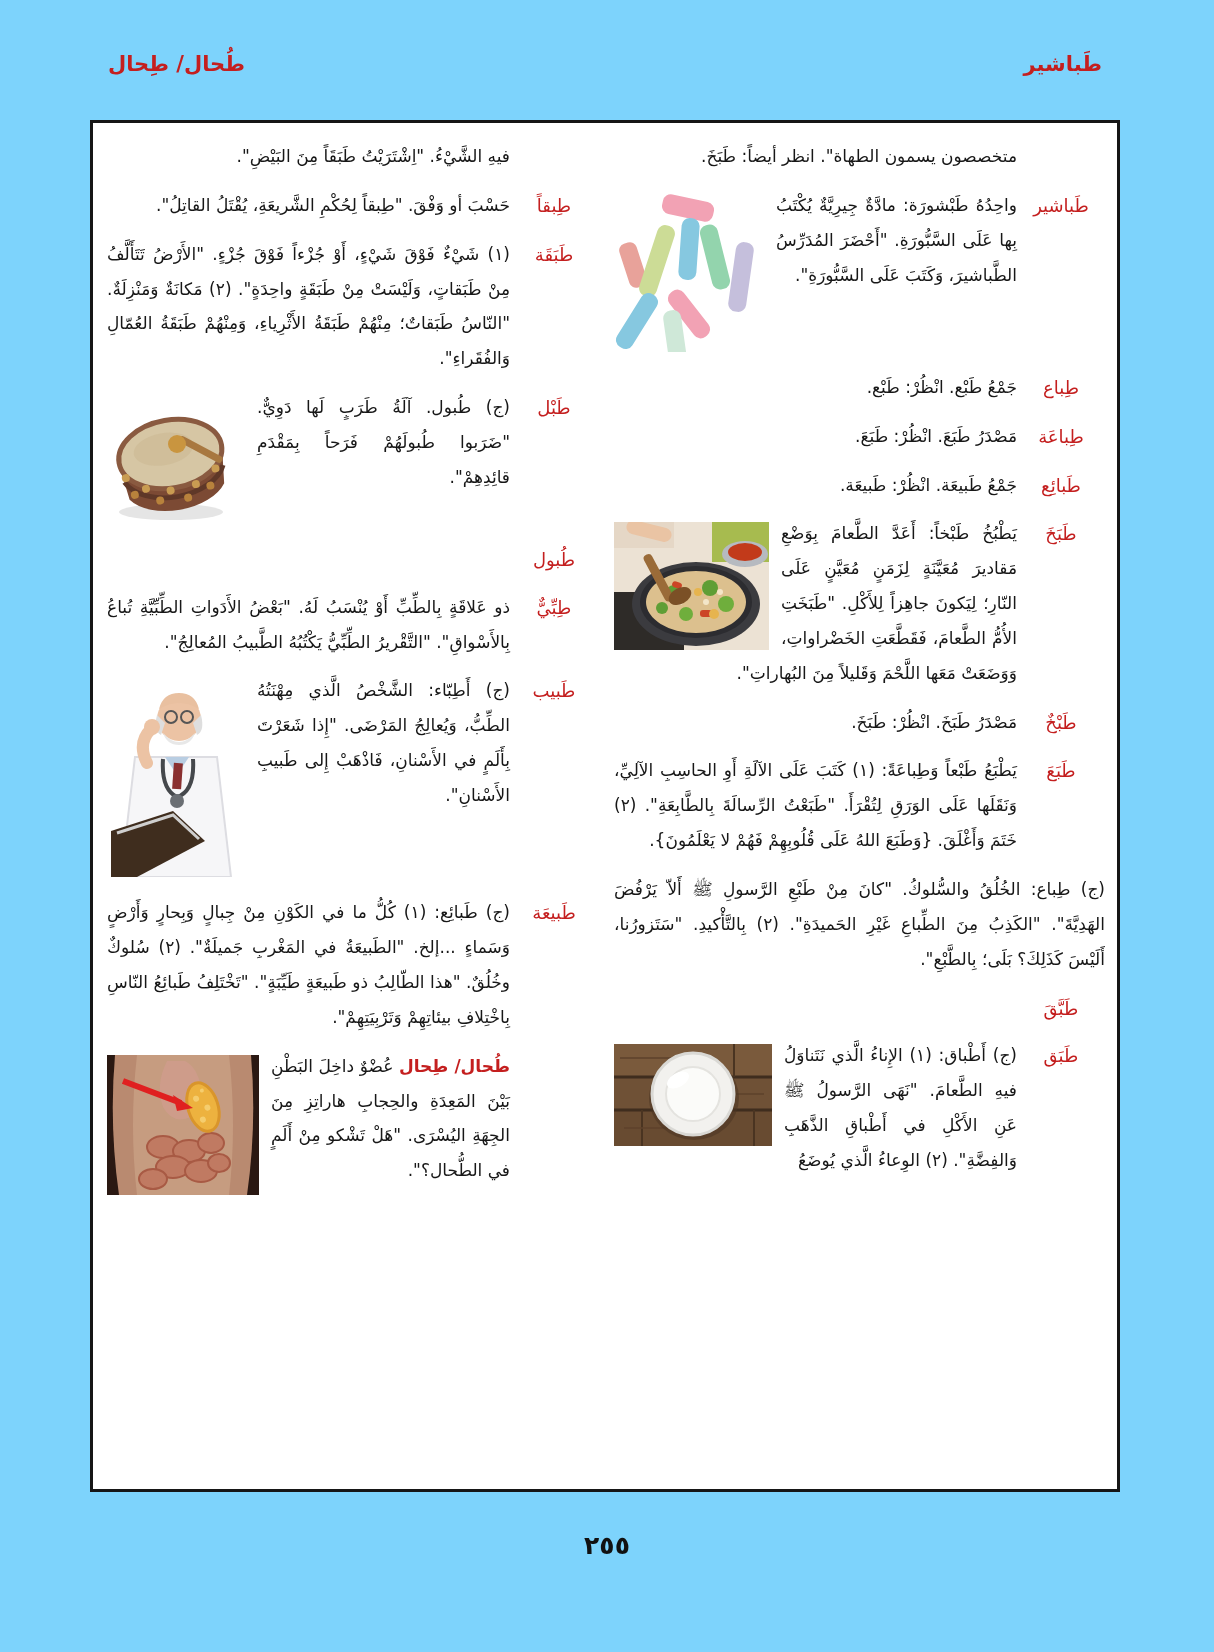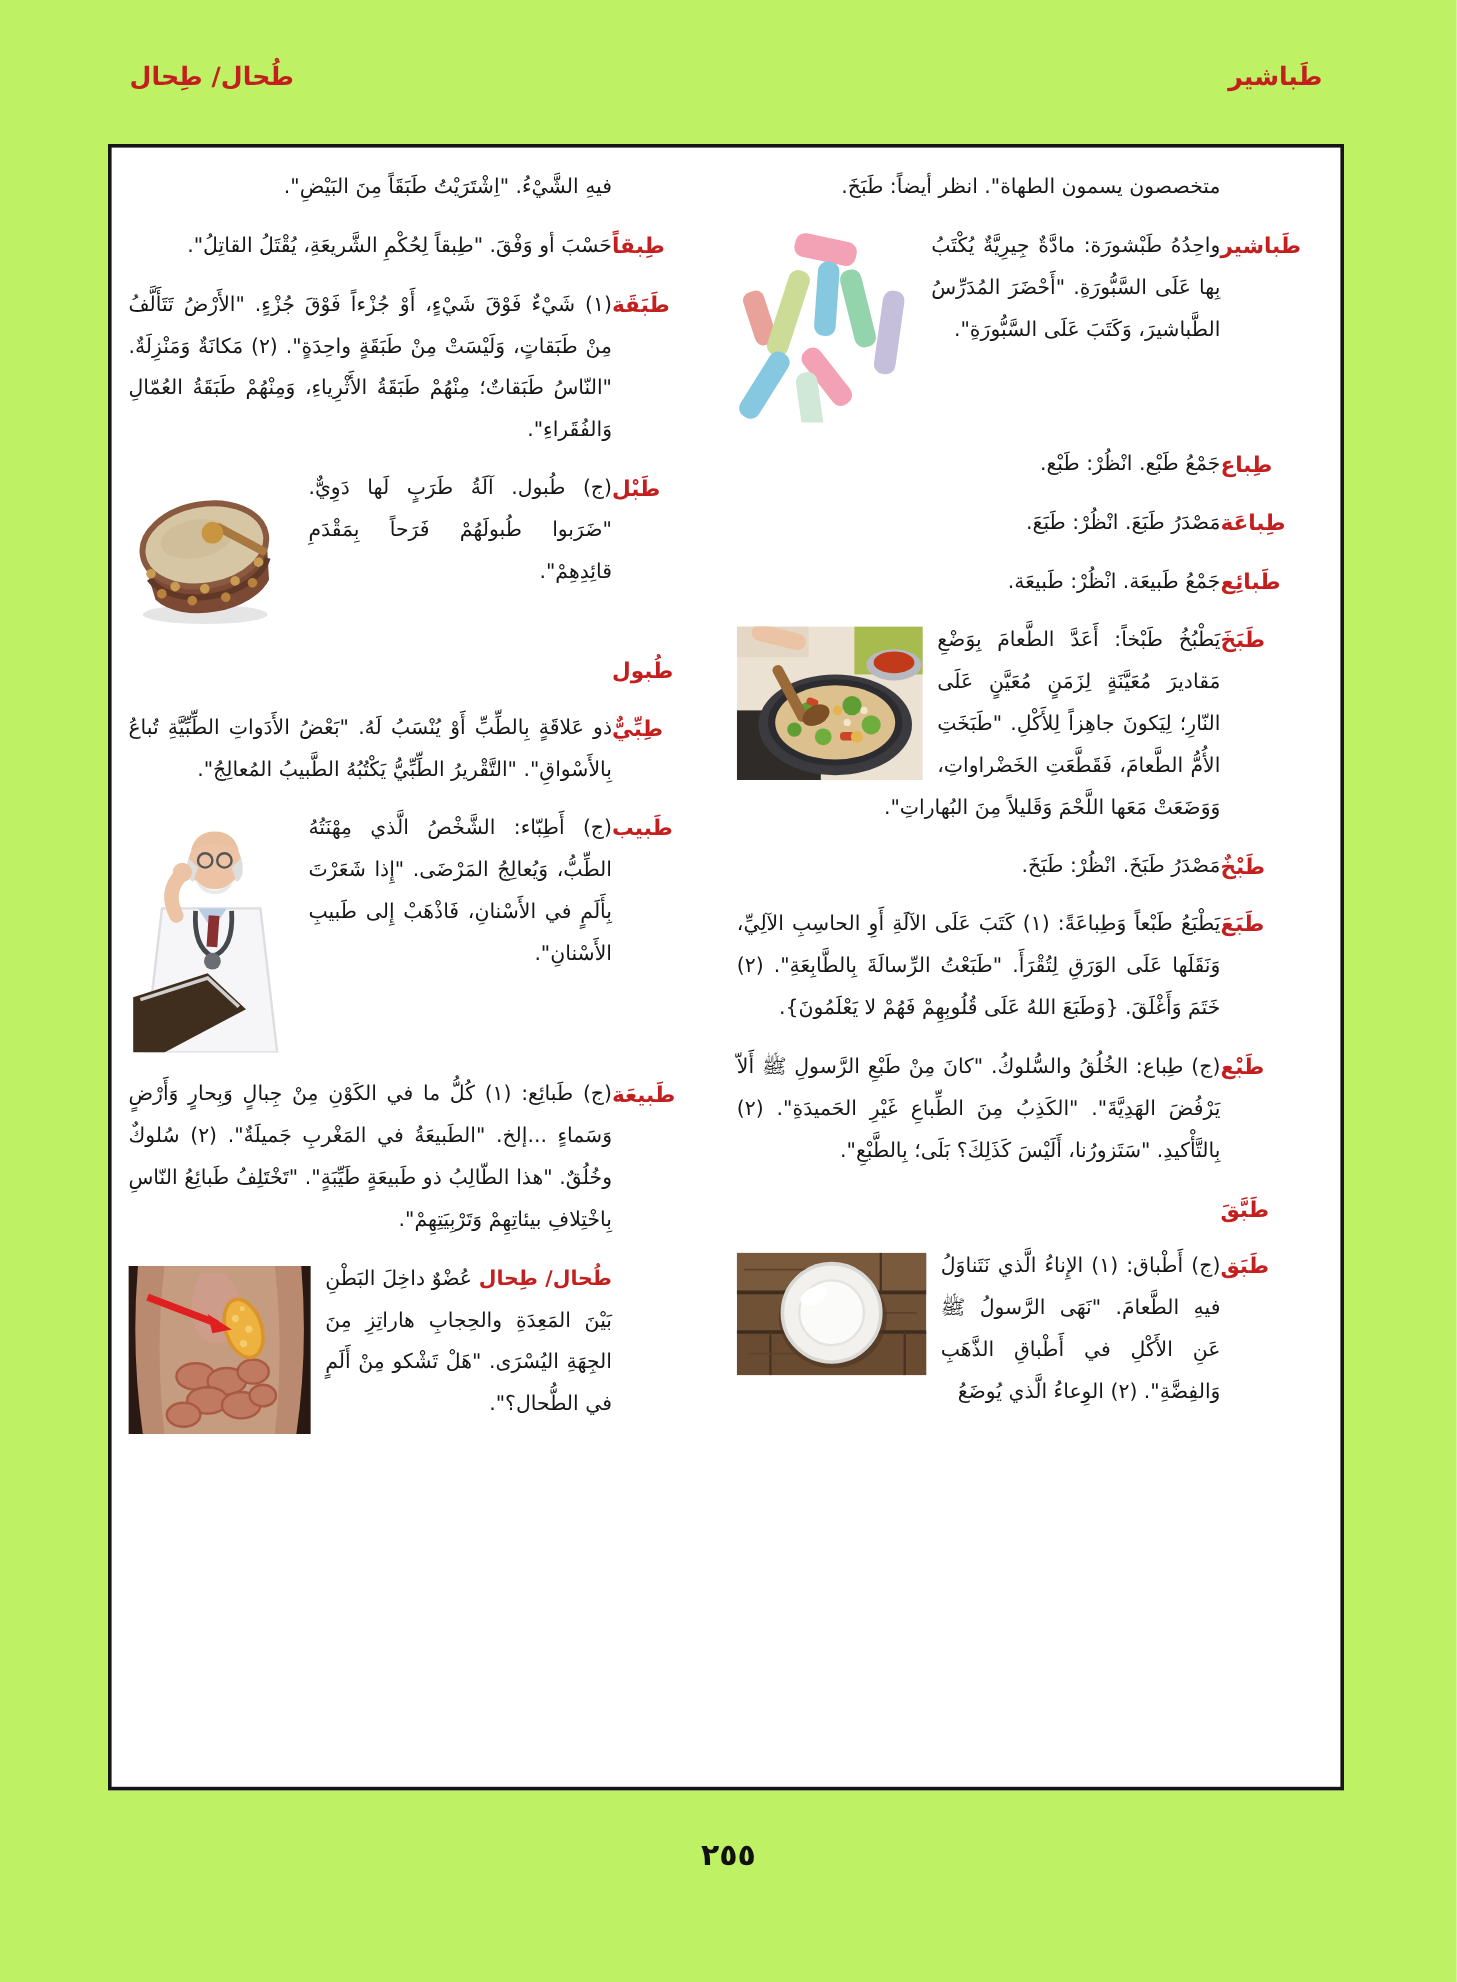--- a/index.html
+++ b/index.html
@@ -1,27 +1,27 @@
 <!DOCTYPE html>
 <html lang="ar" dir="rtl"><head>
 <meta charset="utf-8">
 <style>
   html,body{margin:0;padding:0;background:#ffffff;}
-  .page{position:relative;width:1214px;height:1652px;background:#bef264;overflow:hidden;
+  .page{position:relative;width:1214px;height:1652px;background:#7dd3fc;overflow:hidden;
         font-family:"DejaVu Sans",sans-serif;}
   .runhead{position:absolute;top:52px;font-size:21px;font-weight:bold;color:#c41f1f;direction:rtl;}
   .runhead.left{left:108px;}
   .runhead.right{right:112px;}
   .box{position:absolute;left:90px;top:120px;width:1030px;height:1372px;
        border:3px solid #161616;box-sizing:border-box;padding:16px 12px 8px 12px;
        display:flex;direction:rtl;gap:14px;overflow:hidden;background:#fff;}
   .col{flex:1 1 0;overflow:hidden;}
   .entry{display:flex;direction:rtl;margin-bottom:14px;}
-  .hw{flex:0 0 88px;width:88px;color:#c41f1f;font-weight:bold;font-size:18px;
-      line-height:1.7;text-align:left;padding-top:3px;word-spacing:1px;}
+  .hw{flex:0 0 88px;width:88px;color:#c41f1f;font-weight:normal;font-size:18px;
+      line-height:1.7;text-align:center;padding-top:3px;word-spacing:1px;}
   .bd{flex:1 1 auto;font-size:17px;line-height:2.05;color:#171717;text-align:justify;
       padding-left:2px;}
   .bd .img{float:left;margin:6px 12px 4px 0;border:0;display:block;}
   .inline-hw{color:#c41f1f;font-weight:bold;}
   .pagenum{position:absolute;left:0;width:100%;bottom:92px;text-align:center;
            font-size:25px;font-weight:bold;color:#111;margin-top:20px;}
 </style>
 </head>
 <body>
 
@@ -113,21 +113,20 @@
         <div class="hw">طَبْخٌ</div>
         <div class="bd"><span>مَصْدَرُ طَبَخَ. انْظُرْ: طَبَخَ.</span></div>
       </div>
 
       <div class="entry">
         <div class="hw">طَبَعَ</div>
         <div class="bd"><span>يَطْبَعُ طَبْعاً وَطِباعَةً: (١) كَتَبَ عَلَى الآلَةِ أَوِ الحاسِبِ الآلِيِّ، وَنَقَلَها عَلَى الوَرَقِ لِتُقْرَأَ. "طَبَعْتُ الرِّسالَةَ بِالطَّابِعَةِ". (٢) خَتَمَ وَأَغْلَقَ. {وَطَبَعَ اللهُ عَلَى قُلُوبِهِمْ فَهُمْ لا يَعْلَمُونَ}.</span></div>
       </div>
 
       <div class="entry">
-        <div class="hw">طَبْع</div>
         <div class="bd"><span>(ج) طِباع: الخُلُقُ والسُّلوكُ. "كانَ مِنْ طَبْعِ الرَّسولِ ﷺ أَلاّ يَرْفُضَ الهَدِيَّةَ". "الكَذِبُ مِنَ الطِّباعِ غَيْرِ الحَميدَةِ". (٢) بِالتَّأْكيدِ. "سَتَزورُنا، أَلَيْسَ كَذَلِكَ؟ بَلَى؛ بِالطَّبْعِ".</span></div>
       </div>
 
       <div class="entry">
         <div class="hw">طَبَّقَ</div>
       </div>
 
       <div class="entry">
         <div class="hw">طَبَق</div>
         <div class="bd">

